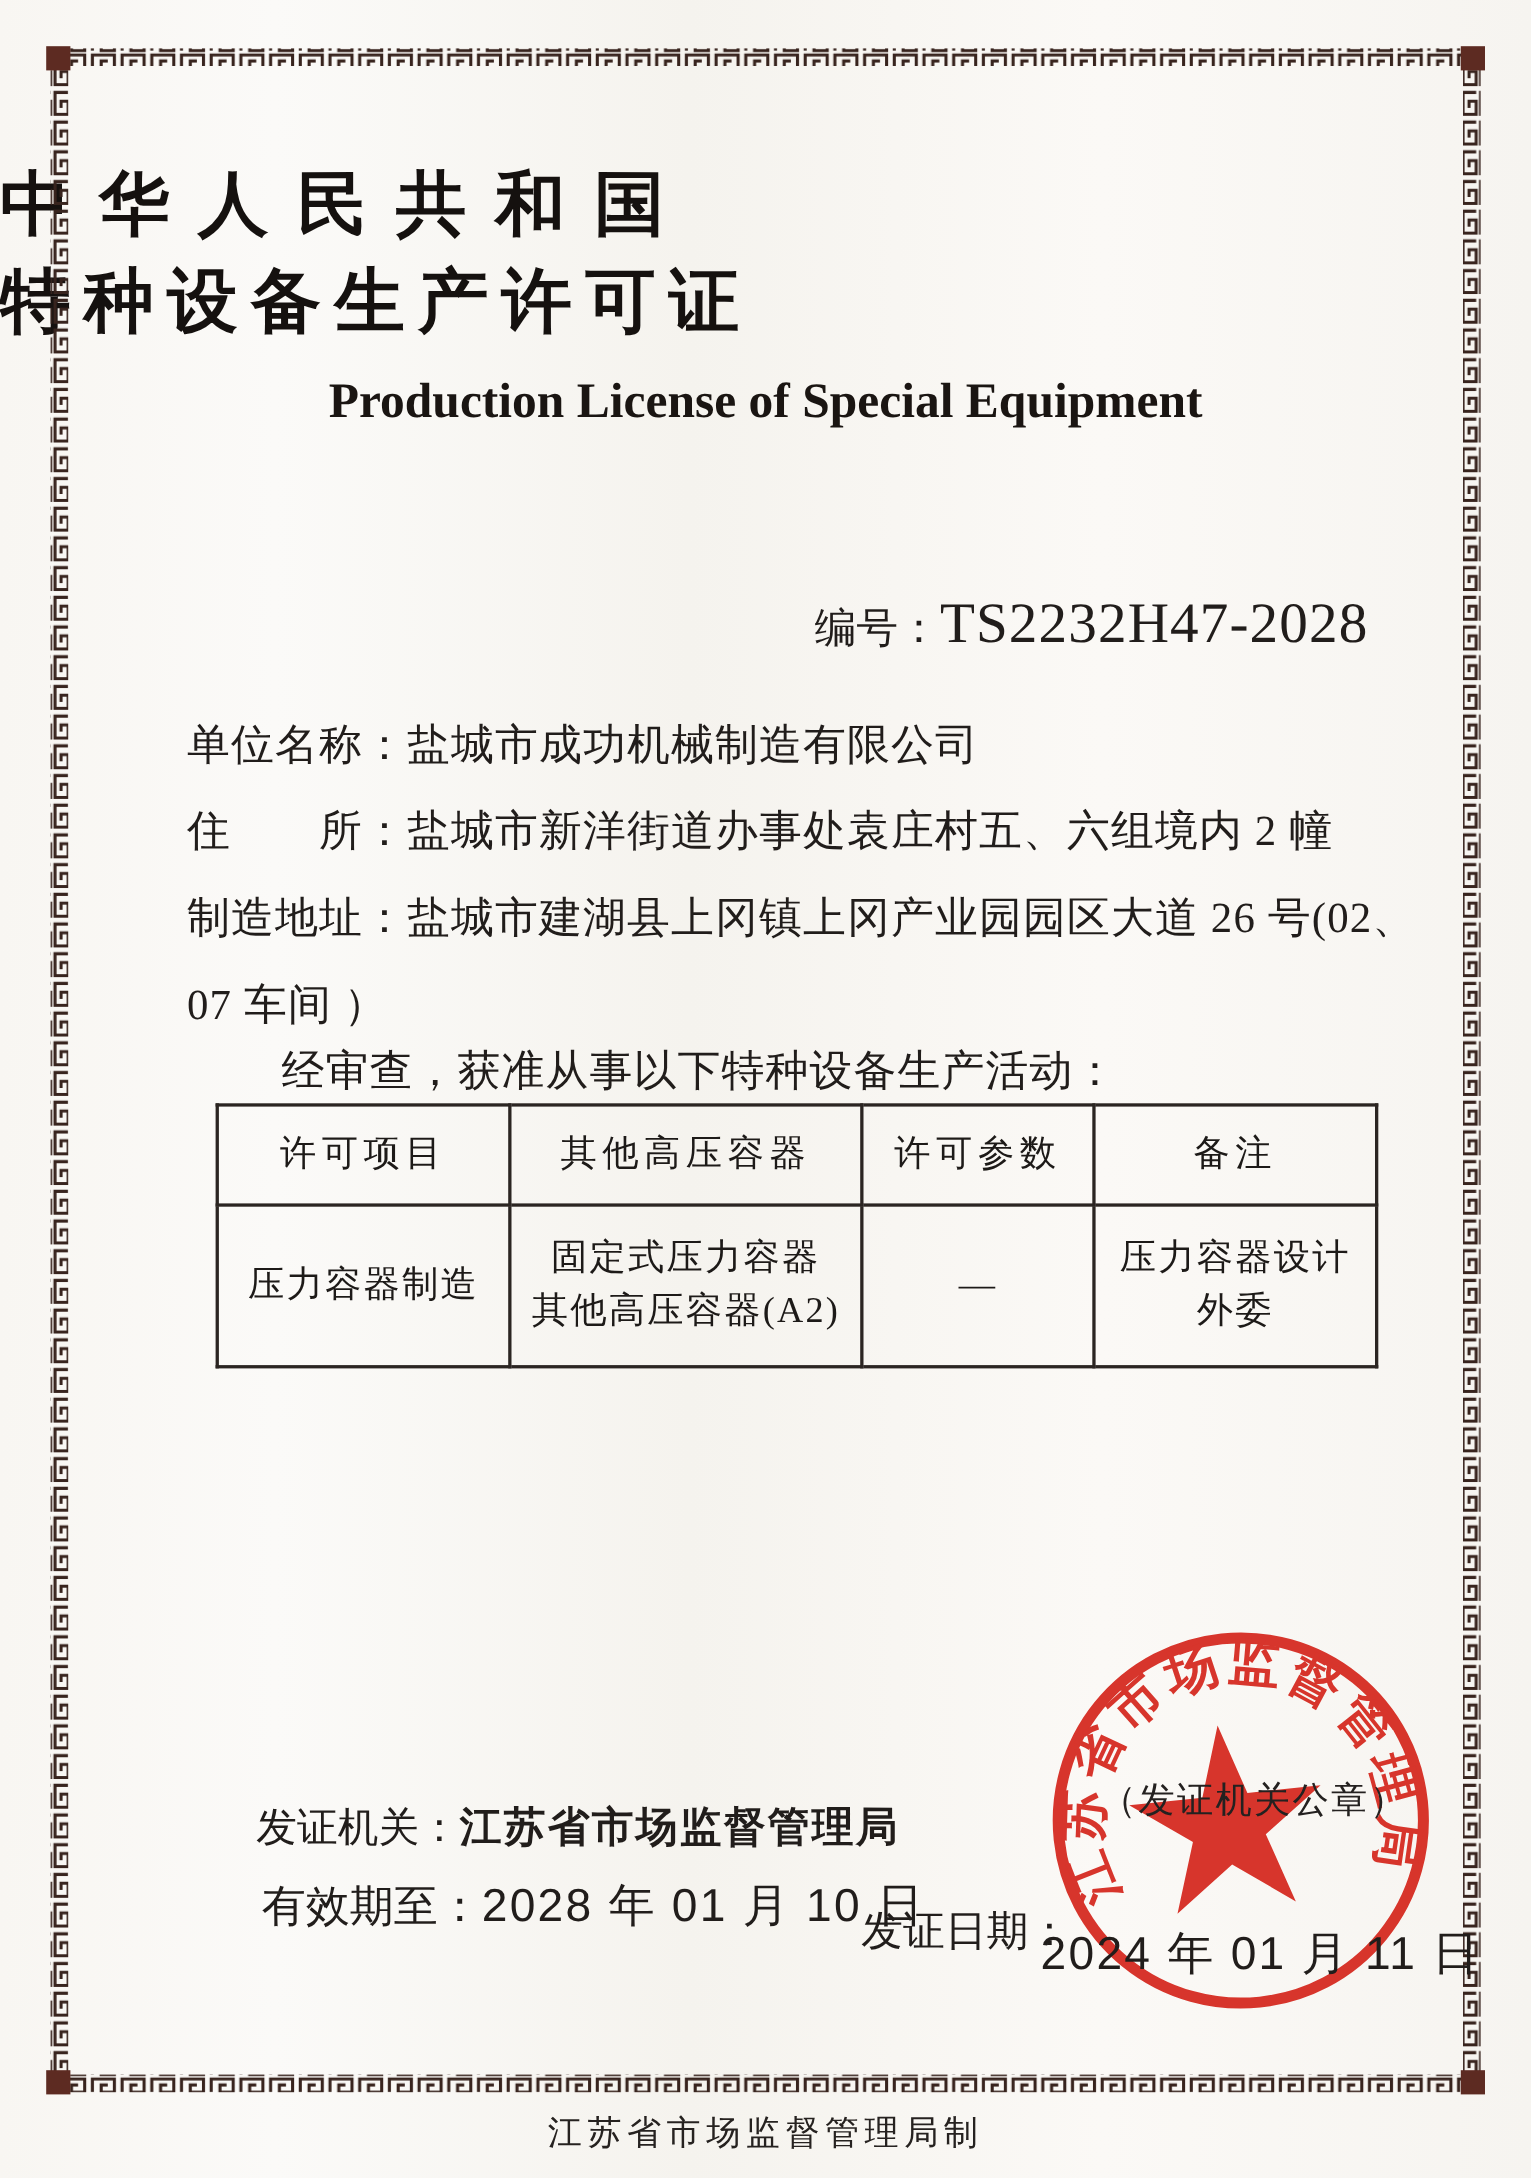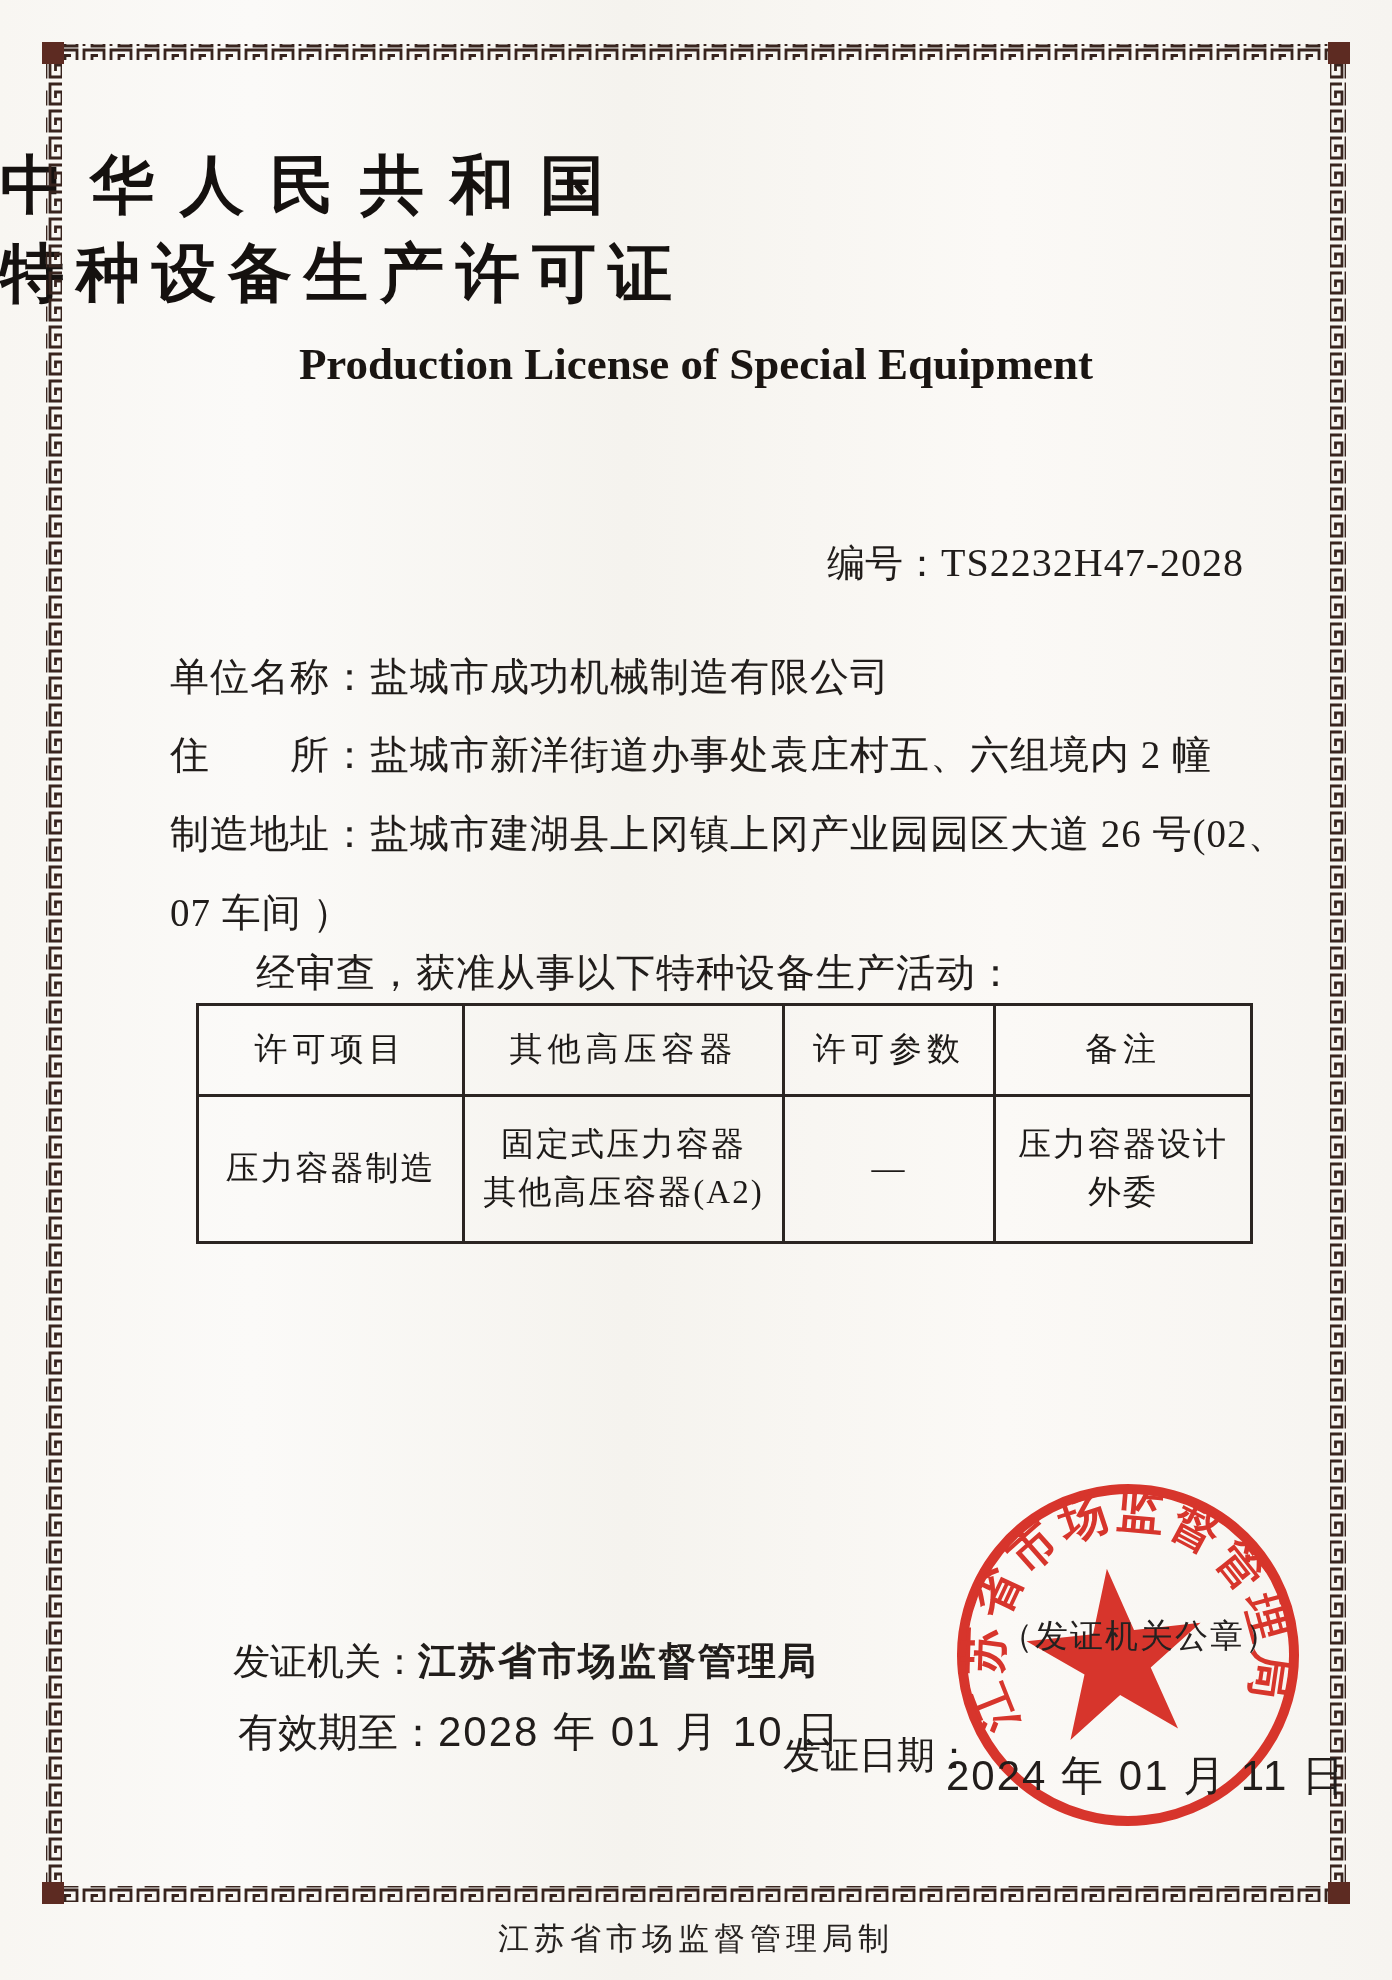--- a/index.html
+++ b/index.html
@@ -24,21 +24,21 @@
   .title-cn{
     left:0;width:100%;font-weight:bold;color:#15110f;
     font-size:64px;line-height:1;white-space:nowrap;
   }
   .title-en{
     left:0;width:100%;text-align:center;font-weight:bold;color:#1a1512;
     font-size:45px;line-height:1;white-space:nowrap;
   }
   
   .license-line{top:538px;right:148px;font-size:38px;white-space:nowrap;}
-  .license-line .no{font-size:40px;letter-spacing:1px;}
+  .license-line .no{font-size:52px;letter-spacing:1px;}
   
   .info-line{left:170px;font-size:39px;white-space:nowrap;letter-spacing:1px;}
   .approval{left:256px;font-size:39px;letter-spacing:1px;}
   
   table.permit{
     position:absolute;left:196px;top:1003px;width:1054px;
     border-collapse:collapse;table-layout:fixed;z-index:2;
     font-size:33px;color:#1d1a18;
   }
   table.permit td{

